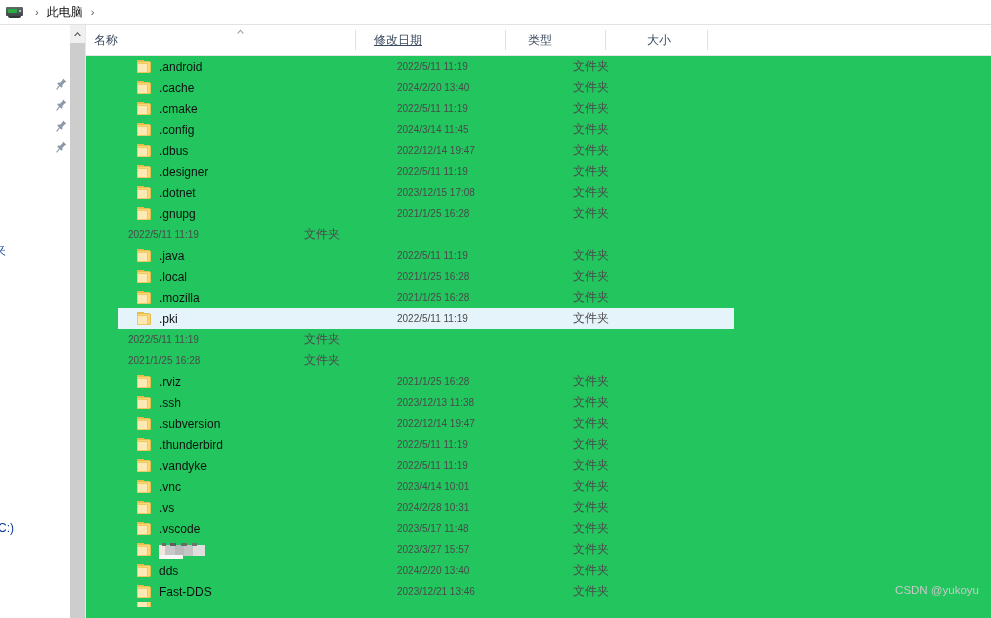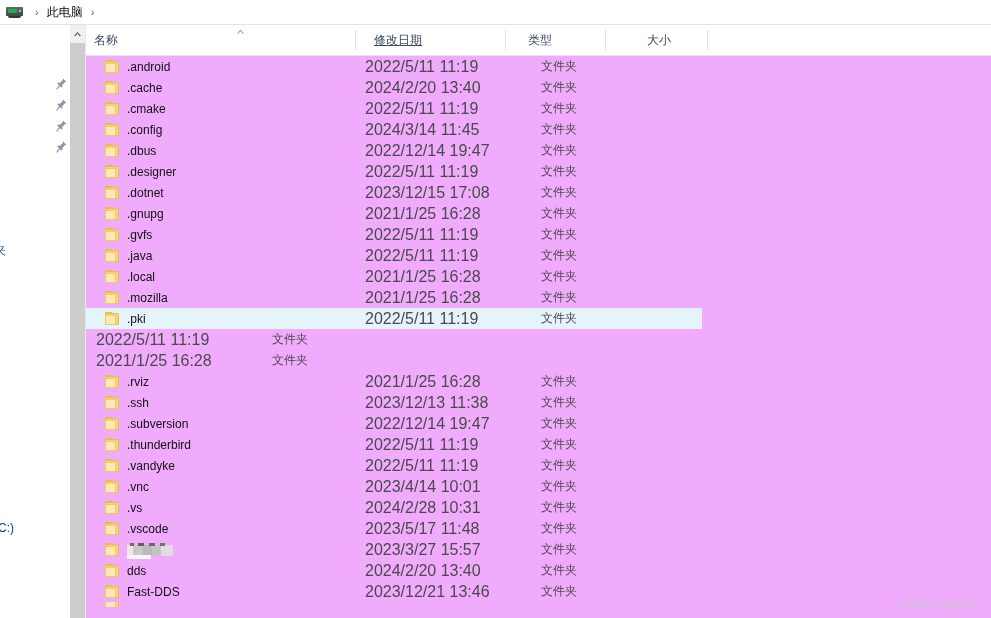--- a/index.html
+++ b/index.html
@@ -61,50 +61,50 @@
     position:absolute;left:0;top:0;width:15px;height:17px;background:#f0f0f0;
     display:flex;align-items:center;justify-content:center;
   }
   .nav-scroll .sb-up svg{display:block;}
   .nav-scroll .sb-thumb{
     position:absolute;left:0;top:18px;width:15px;bottom:0;background:#cdcdcd;
   }
 
   
   .filelist{
-    position:absolute;left:86px;top:25px;right:0;bottom:0;background:#f0abfc;overflow:hidden;
+    position:absolute;left:86px;top:25px;right:0;bottom:0;background:#22c55e;overflow:hidden;
   }
   .col-head{
     position:relative;height:30px;background:#fff;border-bottom:1px solid #e5e5e5;
   }
   .col-head .ch{
     position:absolute;top:0;height:30px;line-height:30px;font-size:12px;color:#3a4a5e;
     box-sizing:border-box;padding-left:8px;white-space:nowrap;
   }
   .col-head .divider{
     position:absolute;top:5px;height:20px;width:1px;background:#e0e0e0;
   }
   .sort-caret{
     position:absolute;top:3px;left:149px;width:11px;height:7px;
   }
   .sort-caret svg{display:block;}
 
-  .rows{position:relative;}
+  .rows{position:relative;padding-left:32px;}
   .row{
     position:relative;height:21px;display:flex;align-items:center;white-space:nowrap;
   }
   .row.selected .rowbg{
     position:absolute;left:0;top:0;width:616px;height:21px;background:#e5f3fb;
   }
   .cell{position:relative;z-index:2;box-sizing:border-box;}
   .c-name{
     width:269px;display:flex;align-items:center;padding-left:19px;
     font-size:12px;color:#111;
   }
-  .c-date{width:150px;font-size:16px;color:#4a4a4a;padding-left:10px;}
+  .c-date{width:150px;font-size:10px;color:#4a4a4a;padding-left:10px;}
   .c-type{width:100px;font-size:12px;color:#4a4a4a;padding-left:8px;text-align:center;}
   .c-size{width:100px;font-size:12px;color:#4a4a4a;padding-left:8px;}
 
   .folder-ico{
     width:15px;height:13px;position:relative;flex:0 0 auto;margin-right:7px;
   }
   .folder-ico .back{
     position:absolute;left:0;top:1px;width:14px;height:12px;background:#fbd579;
     border:1px solid #e8bc4c;border-radius:1px 2px 1px 1px;box-sizing:border-box;
   }
@@ -137,22 +137,22 @@
         #5f5f5f 9px 15px,transparent 15px 20px,#6a6a6a 20px 26px,
         transparent 26px 31px,#737373 31px 36px,transparent 36px 42px);
   }
   .redacted::after{
     content:"";position:absolute;left:0px;top:10px;width:24px;height:4px;background:#f7f7f7;
   }
   .row.clipped2{height:5px;overflow:hidden;}
 
   
   .watermark{
-    position:absolute;right:12px;bottom:8px;font-size:11.5px;color:#c9c9c9;
-    white-space:nowrap;user-select:none;font-family:Liberation Serif, serif;
+    position:absolute;right:12px;bottom:22px;font-size:11.5px;color:#c9c9c9;
+    white-space:nowrap;user-select:none;
   }
 </style>
 </head>
 <body>
 
 <div id="app">
 
   <div class="addrbar">
     <span class="drive-icon">
       <span class="body"></span>
@@ -324,28 +324,20 @@
               <span class="back"></span>
               <span class="front"></span>
             </span>
             <span>.gnupg</span>
           </div>
           <div class="cell c-date">2021/1/25 16:28</div>
           <div class="cell c-type">文件夹</div>
           <div class="cell c-size"></div>
         </div>
         <div class="row">
-          <div class="cell c-name">
-            <span class="folder-ico">
-              <span class="tab"></span>
-              <span class="back"></span>
-              <span class="front"></span>
-            </span>
-            <span>.gvfs</span>
-          </div>
           <div class="cell c-date">2022/5/11 11:19</div>
           <div class="cell c-type">文件夹</div>
           <div class="cell c-size"></div>
         </div>
         <div class="row">
           <div class="cell c-name">
             <span class="folder-ico">
               <span class="tab"></span>
               <span class="back"></span>
               <span class="front"></span>

